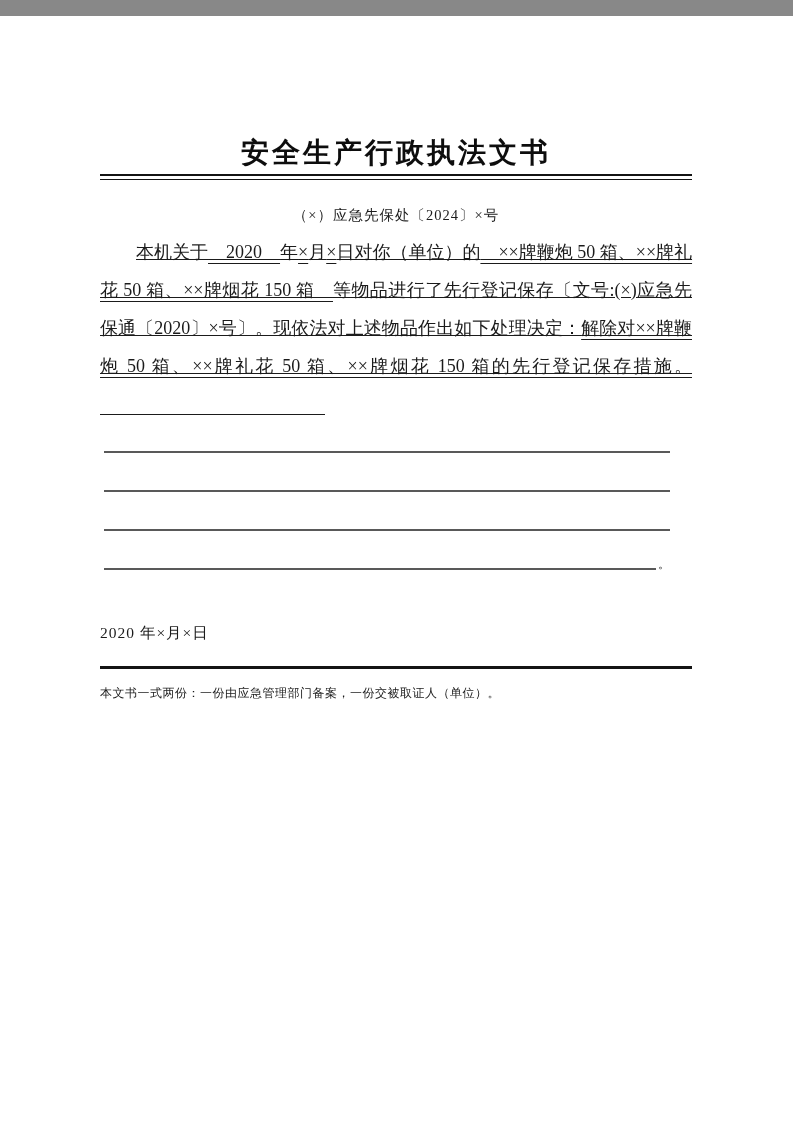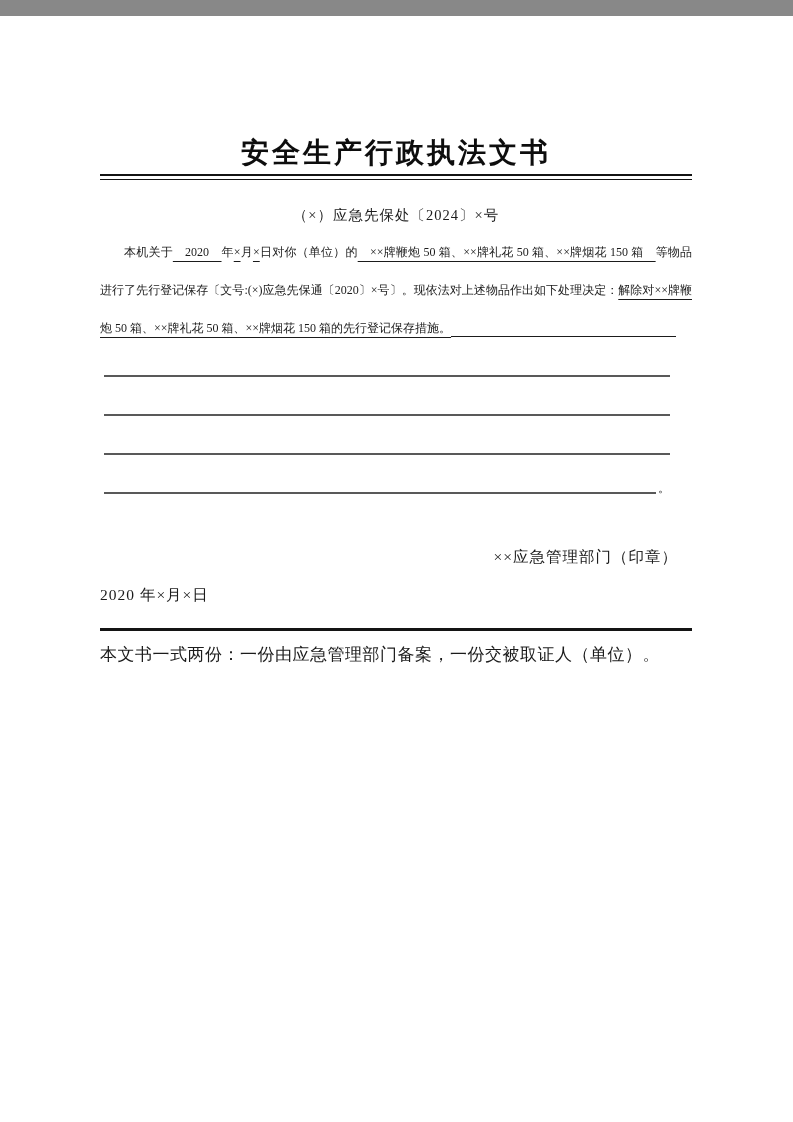--- a/index.html
+++ b/index.html
@@ -38,24 +38,25 @@
     letter-spacing:1px;
     margin-top:26px;
   }
   .addressee{
     margin:30px 0 0 0;
     font-size:15.5px;
     line-height:38px;
   }
   .body-para{
     margin:8px 0 0 0;
-    font-size:12px;
+    font-size:18px;
     line-height:38px;
     text-align:justify;
     text-indent:2em;
+    text-decoration:underline;
   }
   .u{
     text-decoration:underline;
     text-decoration-thickness:1px;
     text-underline-offset:5px;
   }
   .fill{
     display:inline-block;
     width:225px;
     height:1px;
@@ -83,21 +84,21 @@
   .appeal{margin-top:42px;}
   .sig-block{margin-top:44px;font-size:15.5px;line-height:38px;}
   .sig-line{text-align:right;padding-right:14px;letter-spacing:1px;}
   .date-line{padding-right:90px;letter-spacing:1px;}
   .footer-rule{
     margin-top:14px;
     border-top:3px solid #141414;
   }
   .footer-note{
     margin:12px 0 0 0;
-    font-size:17px;
+    font-size:12px;
     line-height:24px;
     letter-spacing:0.5px;
   }
 </style>
 </head>
 <body>
 
 <div class="page">
   <div class="content">
 
@@ -114,21 +115,20 @@
       <div class="blank-line"></div>
       <div class="blank-line"></div>
       <div class="blank-row">
         <div class="blank-line"></div>
         <span class="period">。</span>
       </div>
     </div>
 
 
     <div class="sig-block">
-      <div class="sig-line">××应急管理部门（印章）</div>
       <div class="date-line">2020 年×月×日</div>
     </div>
 
     <div class="footer-rule"></div>
     <p class="footer-note">本文书一式两份：一份由应急管理部门备案，一份交被取证人（单位）。</p>
 
   </div>
 </div>
 
 </body></html>

